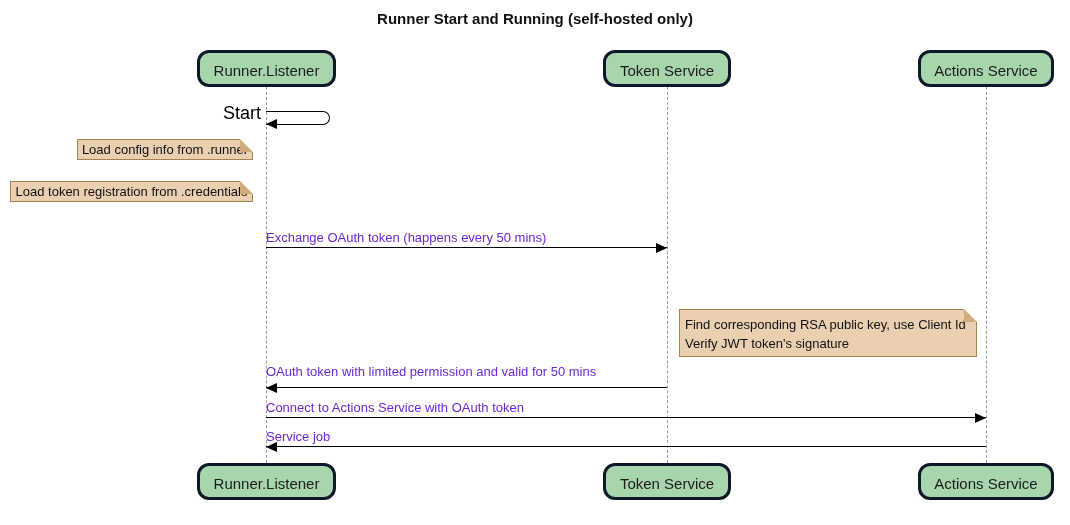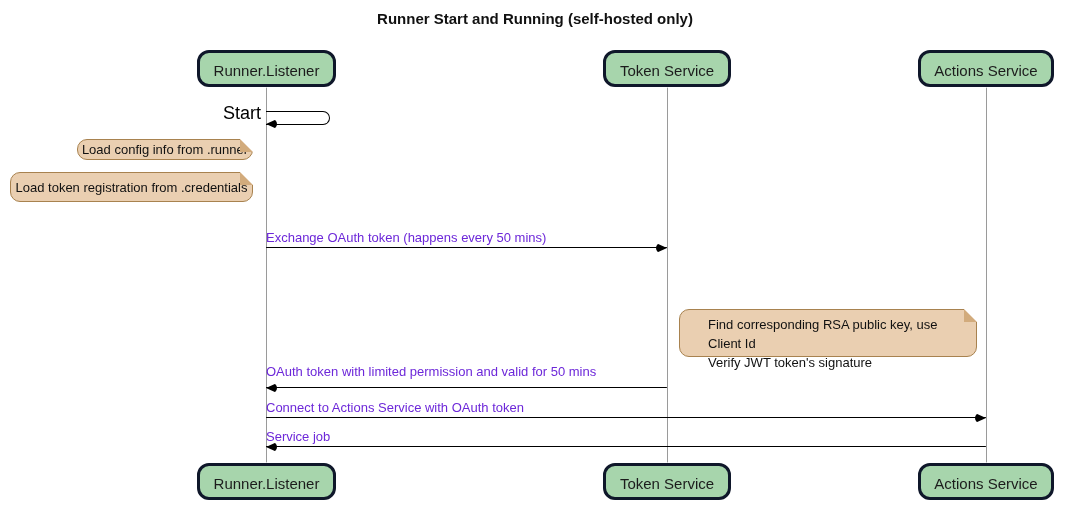--- a/index.html
+++ b/index.html
@@ -1,15 +1,15 @@
 <!DOCTYPE html>
 <html><head>
 <meta charset="utf-8">
 <style>
-  * { margin: 0; padding: 0; box-sizing: border-box; border-radius: 10px; }
+  * { margin: 0; padding: 0; box-sizing: border-box; }
   html, body { background: #ffffff; }
   body {
     font-family: "Liberation Sans", sans-serif;
     color: #000000;
   }
   .diagram {
     position: relative;
     width: 1070px;
     height: 525px;
     background: #ffffff;
@@ -55,21 +55,21 @@
     position: absolute;
     top: -1px; right: -1px;
     width: 0; height: 0;
     border-style: solid;
     border-width: 0 13px 13px 0;
     border-color: #ffffff #ffffff #d2ab7c #d2ab7c;
   }
   .note.center { display: flex; align-items: center; justify-content: center; }
   .note.multiline {
     text-align: left;
-    padding: 5px 10px 0 28px;
+    padding: 5px 10px 0 5px;
     line-height: 19px;
   }
   .msg-line {
     position: absolute;
     height: 0;
     border-top: 1.5px solid #000000;
   }
   .msg-label {
     position: absolute;
     height: 16px;
@@ -123,21 +123,21 @@
   </div>
 
   <div class="start-label" style="left:151px; top:103px; width:110px">Start</div>
   <div class="self-loop" style="left:266px; top:111px; width:64px; height:14px"></div>
   <div class="arr arr-l" style="left:266px; top:119px"></div>
 
   <div class="note center" style="left:77px; top:139px; width:176px; height:21px">
     <span>Load config info from .runner</span>
   </div>
 
-  <div class="note center" style="left:10px; top:172px; width:243px; height:30px">
+  <div class="note center" style="left:10px; top:181px; width:243px; height:21px">
     <span>Load token registration from .credentials</span>
   </div>
 
   <div class="msg-label" style="left:266px; top:230px; width:401px">Exchange OAuth token (happens every 50 mins)</div>
   <div class="msg-line" style="left:266px; top:247px; width:401px"></div>
   <div class="arr arr-r" style="left:656px; top:243px"></div>
 
 
   <div class="note multiline" style="left:679px; top:309px; width:298px; height:48px">
     <div>Find corresponding RSA public key, use Client Id</div>

